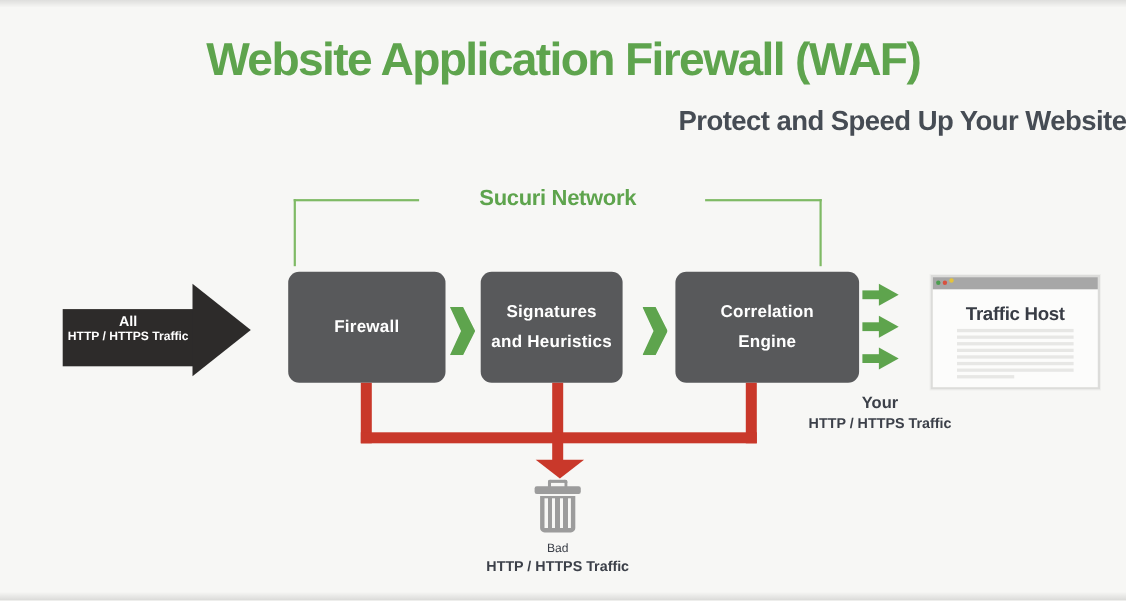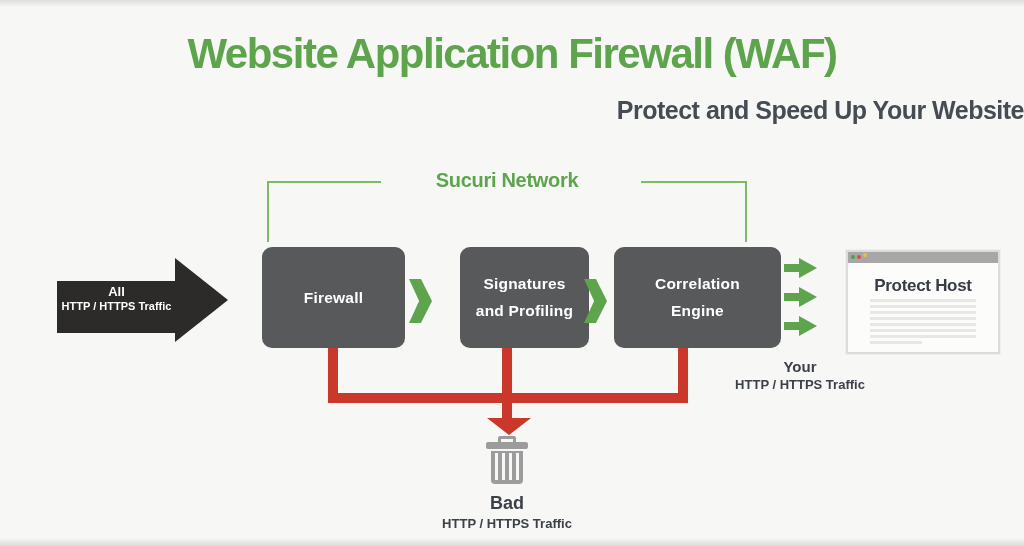--- a/index.html
+++ b/index.html
@@ -37,21 +37,21 @@
   .in-arrow-body .l2{font-size:11px;font-weight:bold;white-space:nowrap;}
   .in-arrow-head{position:absolute;left:175px;top:258px;width:0;height:0;
     border-top:42px solid transparent;border-bottom:42px solid transparent;
     border-left:53px solid var(--black);}
 
   
   .stage{position:absolute;top:247px;height:101px;background:var(--box);border-radius:10px;
     color:#fff;font-weight:bold;font-size:15.5px;letter-spacing:.2px;text-align:center;
     display:flex;flex-direction:column;justify-content:center;gap:9px;}
   .stage-1{left:262px;width:143px;}
-  .stage-2{left:460px;width:129px;text-align:center;}
+  .stage-2{left:437px;width:129px;text-align:center;}
   .stage-3{left:614px;width:167px;}
 
   .chev{position:absolute;top:279px;width:23px;height:44px;background:var(--green);
     clip-path:polygon(0 0,52% 0,100% 50%,52% 100%,0 100%,44% 50%);}
   .chev-1{left:409px;} .chev-2{left:584px;}
 
   
   .garrow{position:absolute;left:784px;width:33px;height:20px;}
   .garrow .tail{position:absolute;left:0;top:6px;width:16px;height:8px;background:var(--green);}
   .garrow .head{position:absolute;left:15px;top:0;width:0;height:0;
@@ -87,21 +87,21 @@
   .trash{position:absolute;left:486px;top:436px;width:42px;height:48px;}
   .trash .handle{position:absolute;left:12px;top:0;width:18px;height:8px;
     border:3px solid var(--trash);border-bottom:none;border-radius:3px 3px 0 0;}
   .trash .lid{position:absolute;left:0;top:6px;width:42px;height:7px;background:var(--trash);border-radius:2px;}
   .trash .body{position:absolute;left:5px;top:15px;width:32px;height:33px;
     background:var(--trash);border-radius:0 0 4px 4px;}
   .trash .stripes{position:absolute;left:4px;right:4px;top:2px;bottom:4px;
     background:repeating-linear-gradient(90deg,#f7f7f5 0 3px,var(--trash) 3px 7px);}
 
   .bad-label{position:absolute;left:422px;top:493px;width:170px;text-align:center;color:var(--ink);}
-  .bad-label .l1{font-size:18px;font-weight:bold;}
+  .bad-label .l1{font-size:11px;font-weight:normal;}
   .bad-label .l2{font-size:13px;font-weight:bold;margin-top:2px;white-space:nowrap;}
 </style>
 </head>
 <body>
 
 <div class="canvas">
 
   <h1 class="title">Website Application Firewall (WAF)</h1>
   <h2 class="subtitle">Protect and Speed Up Your Website</h2>
 
@@ -116,21 +116,21 @@
     <div class="l2">HTTP / HTTPS Traffic</div>
   </div>
   <div class="in-arrow-head"></div>
 
   <div class="stage stage-1">
     <div>Firewall</div>
   </div>
   <div class="chev chev-1"></div>
   <div class="stage stage-2">
     <div>Signatures</div>
-    <div>and Profiling</div>
+    <div>and Heuristics</div>
   </div>
   <div class="chev chev-2"></div>
   <div class="stage stage-3">
     <div>Correlation</div>
     <div>Engine</div>
   </div>
 
   <div class="garrow ga-1">
     <div class="tail"></div>
       <div class="head"></div>
@@ -148,21 +148,21 @@
     <div class="l1">Your</div>
     <div class="l2">HTTP / HTTPS Traffic</div>
   </div>
 
   <div class="window">
     <div class="winbar">
       <span class="dot dot-g"></span>
       <span class="dot dot-r"></span>
       <span class="dot dot-y"></span>
     </div>
-    <div class="win-title">Protect Host</div>
+    <div class="win-title">Traffic Host</div>
     <div class="win-lines">
       <div class="win-line"></div>
         <div class="win-line"></div>
         <div class="win-line"></div>
       <div class="win-line"></div>
         <div class="win-line"></div>
         <div class="win-line"></div>
       <div class="win-line"></div>
         <div class="win-line short"></div>
     </div>

